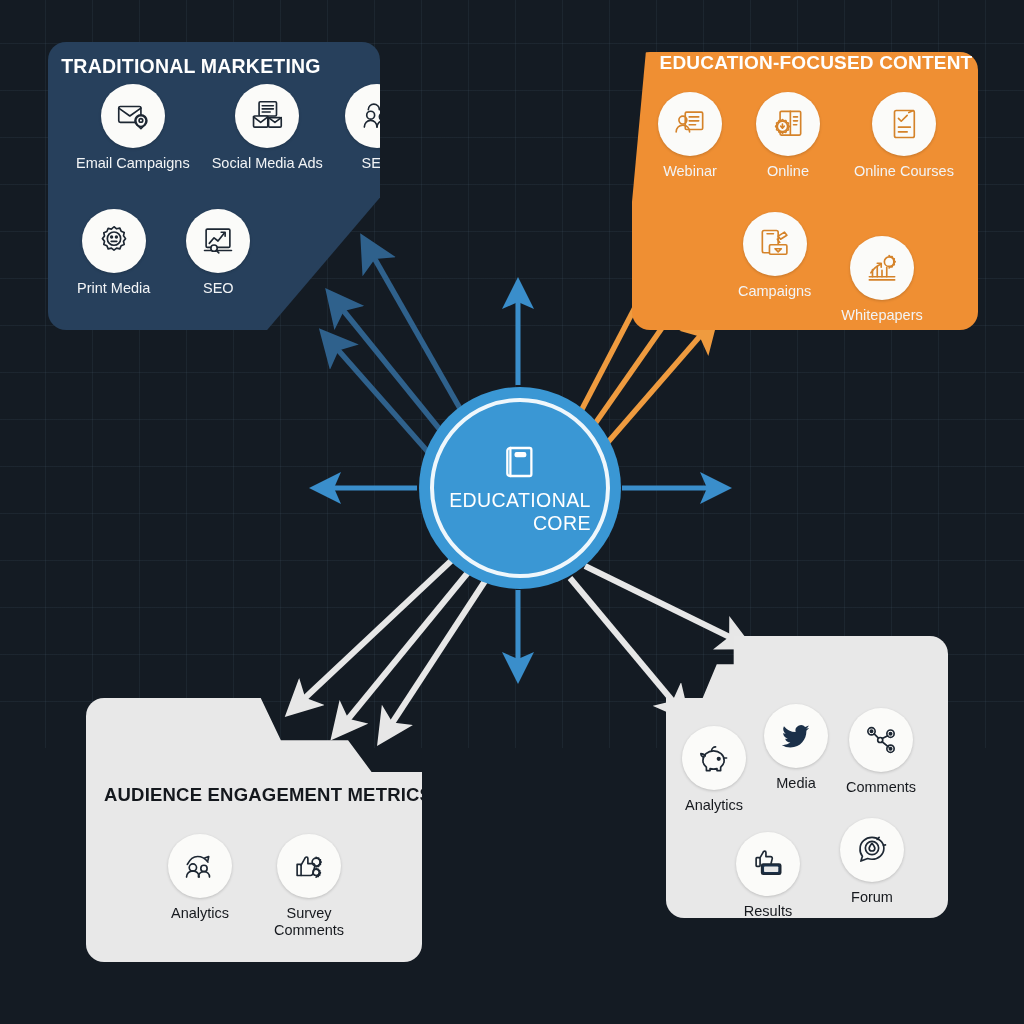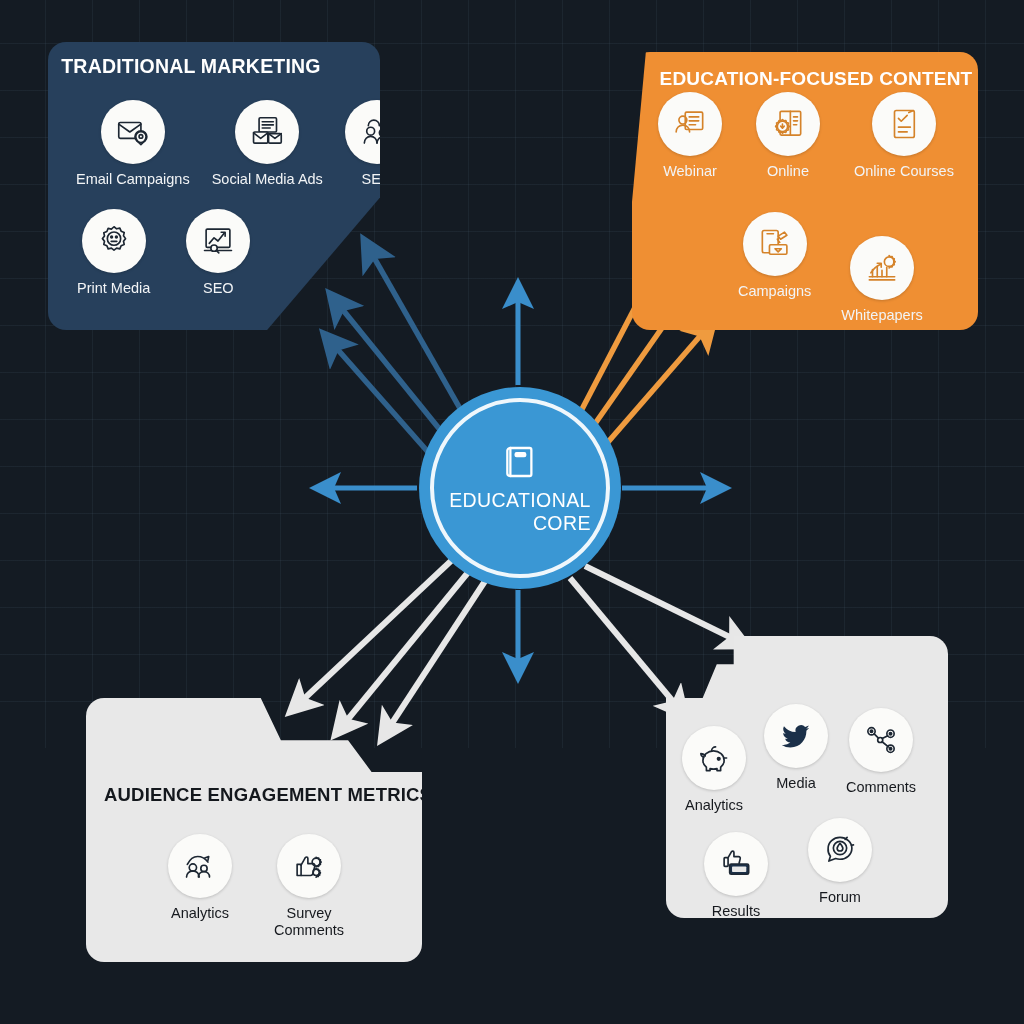--- a/index.html
+++ b/index.html
@@ -43,21 +43,21 @@
 
   
   #panel-education {
     left: 632px; top: 52px; width: 346px; height: 278px;
     background: #ef8f33;
     border-radius: 18px;
     clip-path: polygon(4% 0, 100% 0, 100% 100%, 0 100%, 0 54%);
   }
   #panel-education .panel-title {
     color: #ffffff; font-size: 19px;
-    text-align: center; margin-top: 16px; padding-left: 22px;
+    text-align: center; padding-left: 22px;
   }
 
   
   #panel-audience {
     left: 86px; top: 698px; width: 336px; height: 264px;
     background: #e8e8e8;
     border-radius: 18px;
     clip-path: polygon(0 0, 52% 0, 58% 16%, 78% 16%, 85% 28%, 100% 28%, 100% 100%, 0 100%);
   }
   #panel-audience .panel-title {
@@ -167,21 +167,21 @@
       <line x1="417" y1="488" x2="315" y2="488" stroke="#3a8ecb" stroke-width="5" marker-end="url(#ahBlue)"></line>
     </g>
     <g>
       <line x1="622" y1="488" x2="726" y2="488" stroke="#3a8ecb" stroke-width="5" marker-end="url(#ahBlue)"></line>
     </g>
   </svg>
 
   <div class="panel" id="panel-traditional">
     <div class="panel-title">TRADITIONAL MARKETING</div>
 
-    <div class="icon-row" style="left:28px; top:58px; gap:22px;">
+    <div class="icon-row" style="left:28px; top:42px; gap:22px;">
       <div class="item">
         <div class="bubble">
           <svg viewBox="0 0 48 48" fill="none" stroke="#1d2733" stroke-width="2.1" stroke-linecap="round" stroke-linejoin="round">
             <rect x="6" y="12" width="28" height="20" rx="2"></rect>
             <path d="M6 14l14 10 14-10"></path>
             <circle cx="34" cy="30" r="7.5" fill="#fbfbf9"></circle>
             <path d="M34 23.5c-3.6 0-6.5 2.8-6.5 6.3 0 4.6 6.5 10.2 6.5 10.2s6.5-5.6 6.5-10.2c0-3.5-2.9-6.3-6.5-6.3z"></path>
             <circle cx="34" cy="29.6" r="2.3"></circle>
           </svg>
         </div>
@@ -408,21 +408,21 @@
             <circle cx="36" cy="35" r="1.5" fill="#1d2733"></circle>
             <circle cx="23" cy="24" r="3.2"></circle>
             <path d="M15.4 16.2l5.4 5.4M32.6 18.7l-7.1 3.4M25.4 26.2l8 6.6"></path>
           </svg>
         </div>
         <div class="item-label lbl-dark">Comments</div>
       </div>
     </div>
 
     <div class="icon-row" style="left:38px; top:182px; gap:40px;">
-      <div class="item" style="margin-top:14px;">
+      <div class="item" style="margin-top:14px;margin-left:32px;">
         <div class="bubble">
           <svg viewBox="0 0 48 48" fill="none" stroke="#1d2733" stroke-width="2.1" stroke-linecap="round" stroke-linejoin="round">
             <path d="M14 16l4-7c.4-1.7 3.4-2 3.4.4v5.3h5.8c1.6 0 2.5 1.4 2.1 2.8l-1.4 5.5"></path>
             <rect x="9" y="16" width="5" height="11" rx="1"></rect>
             <rect x="16" y="24" width="24" height="13" rx="2" fill="#1b3049" stroke="#1d2733"></rect>
             <rect x="19" y="27" width="18" height="7" rx="1" fill="#e8e8e8" stroke="none"></rect>
           </svg>
         </div>
         <div class="item-label lbl-dark">Results</div>
       </div>

